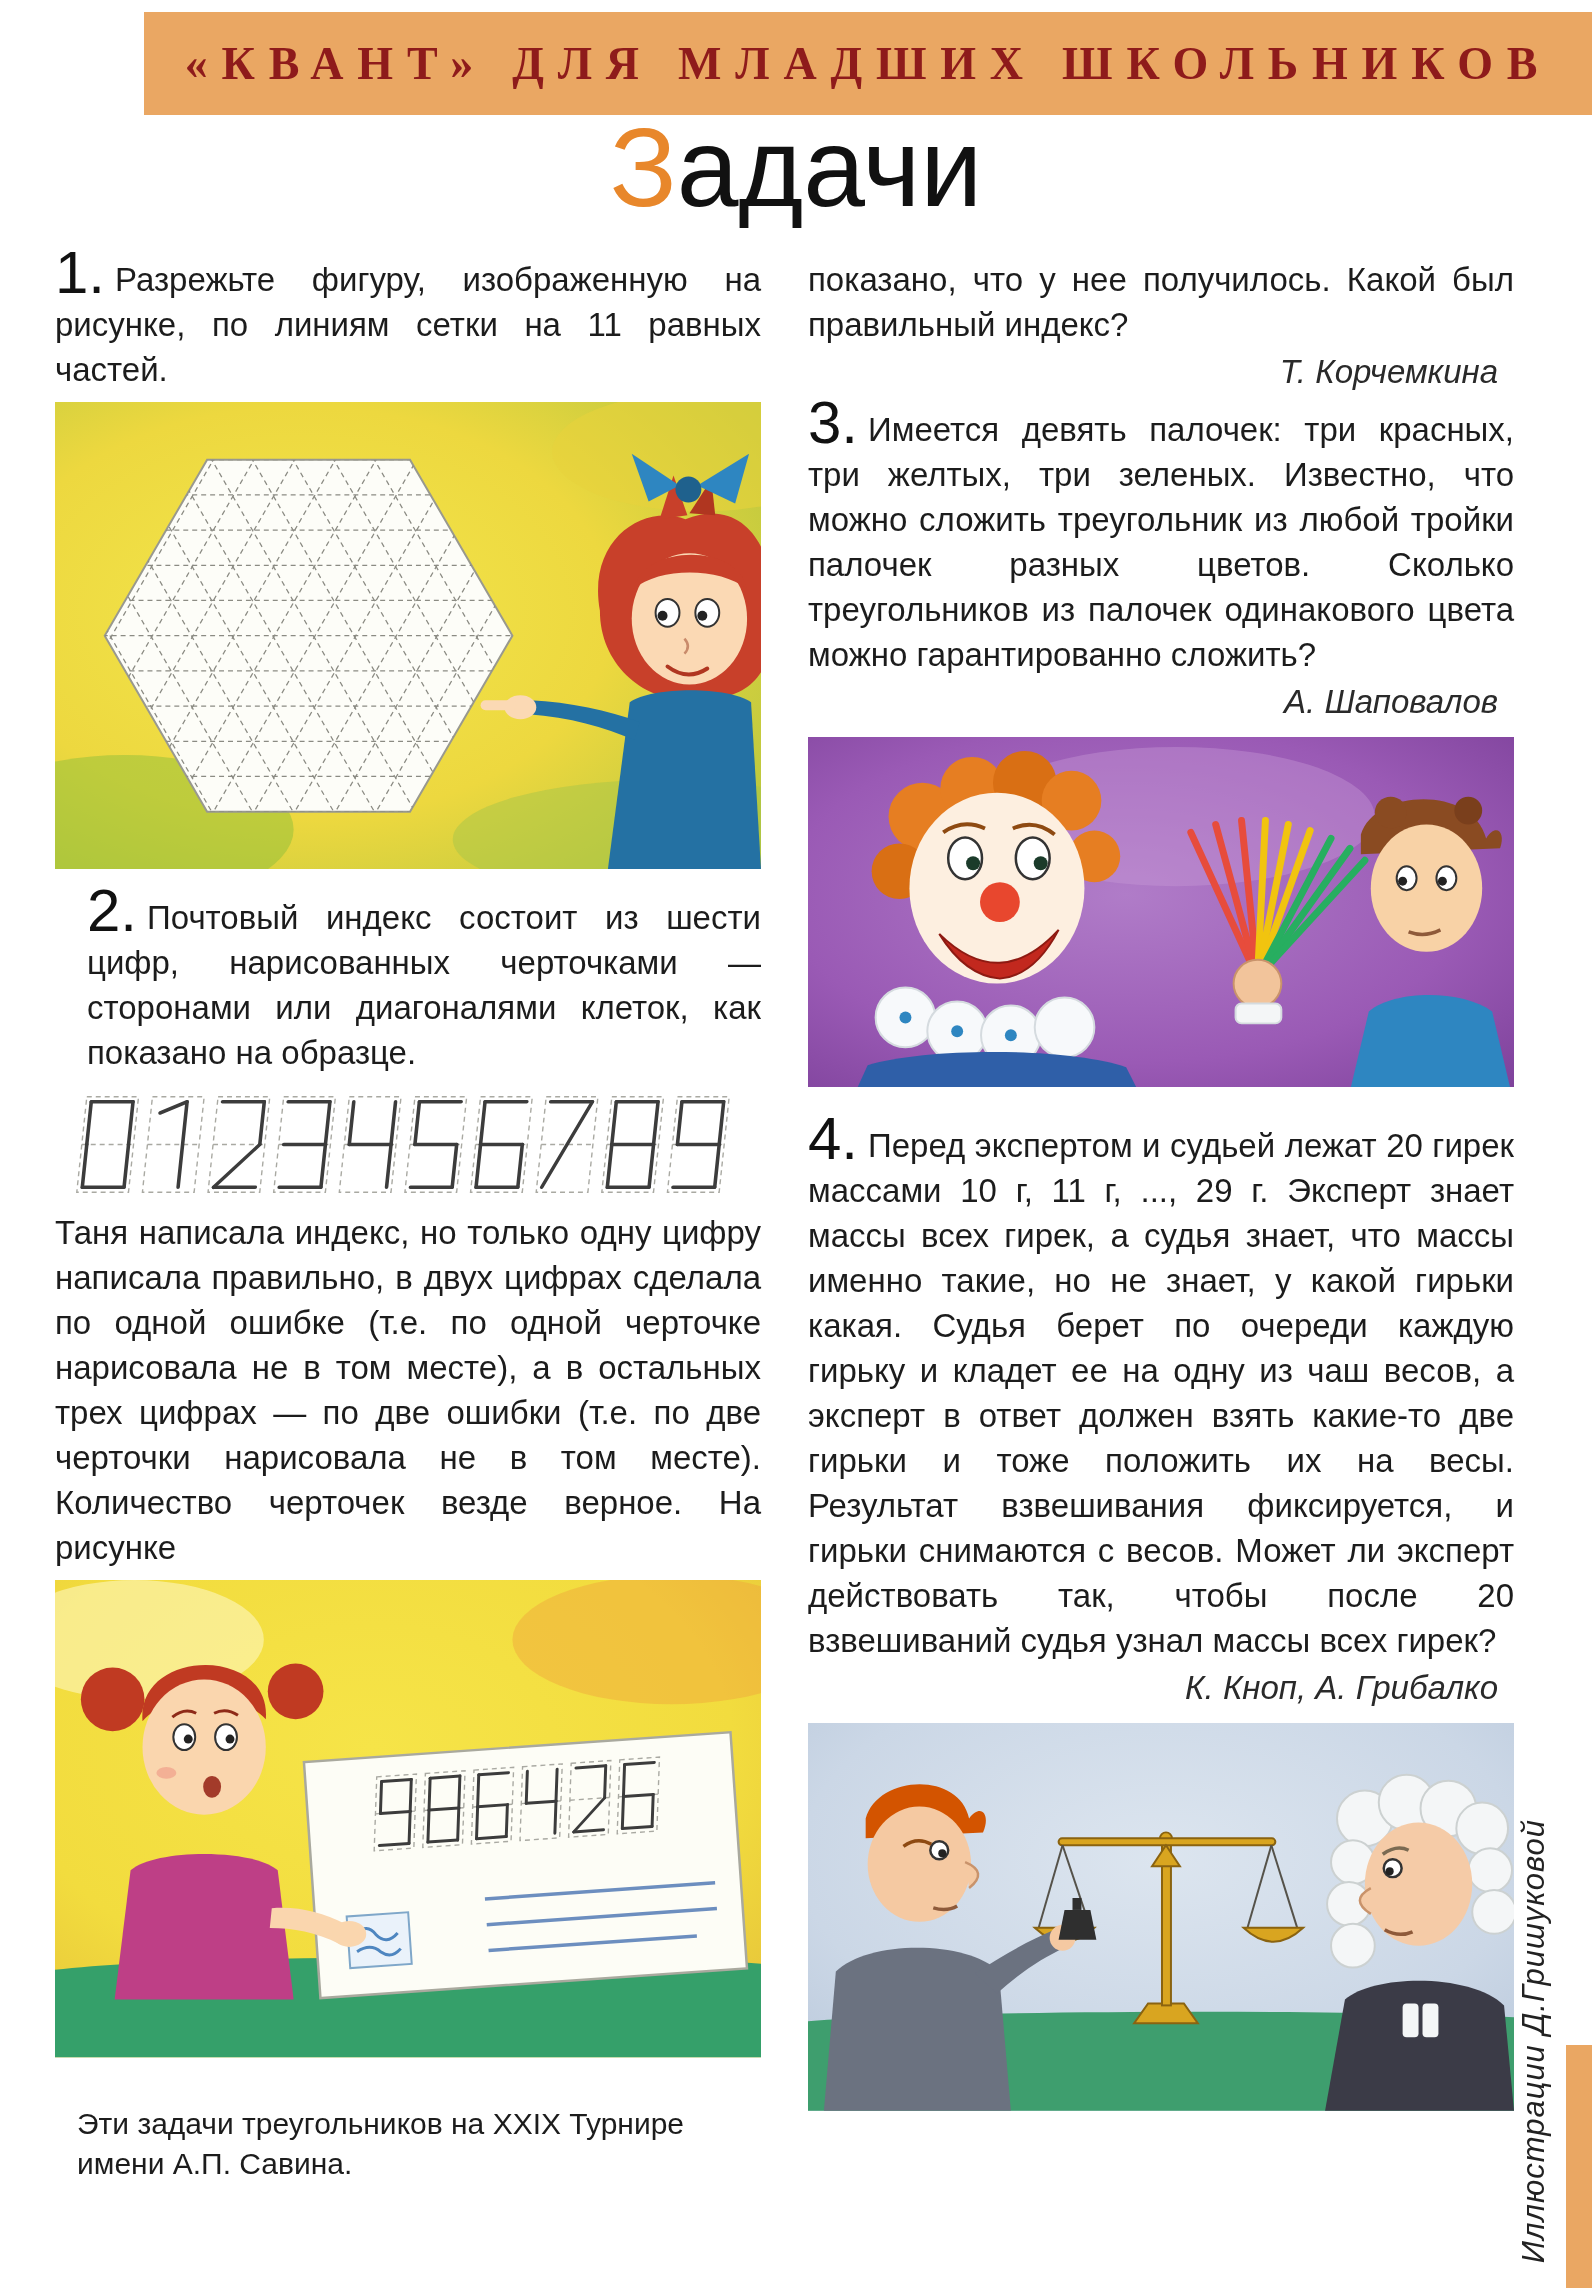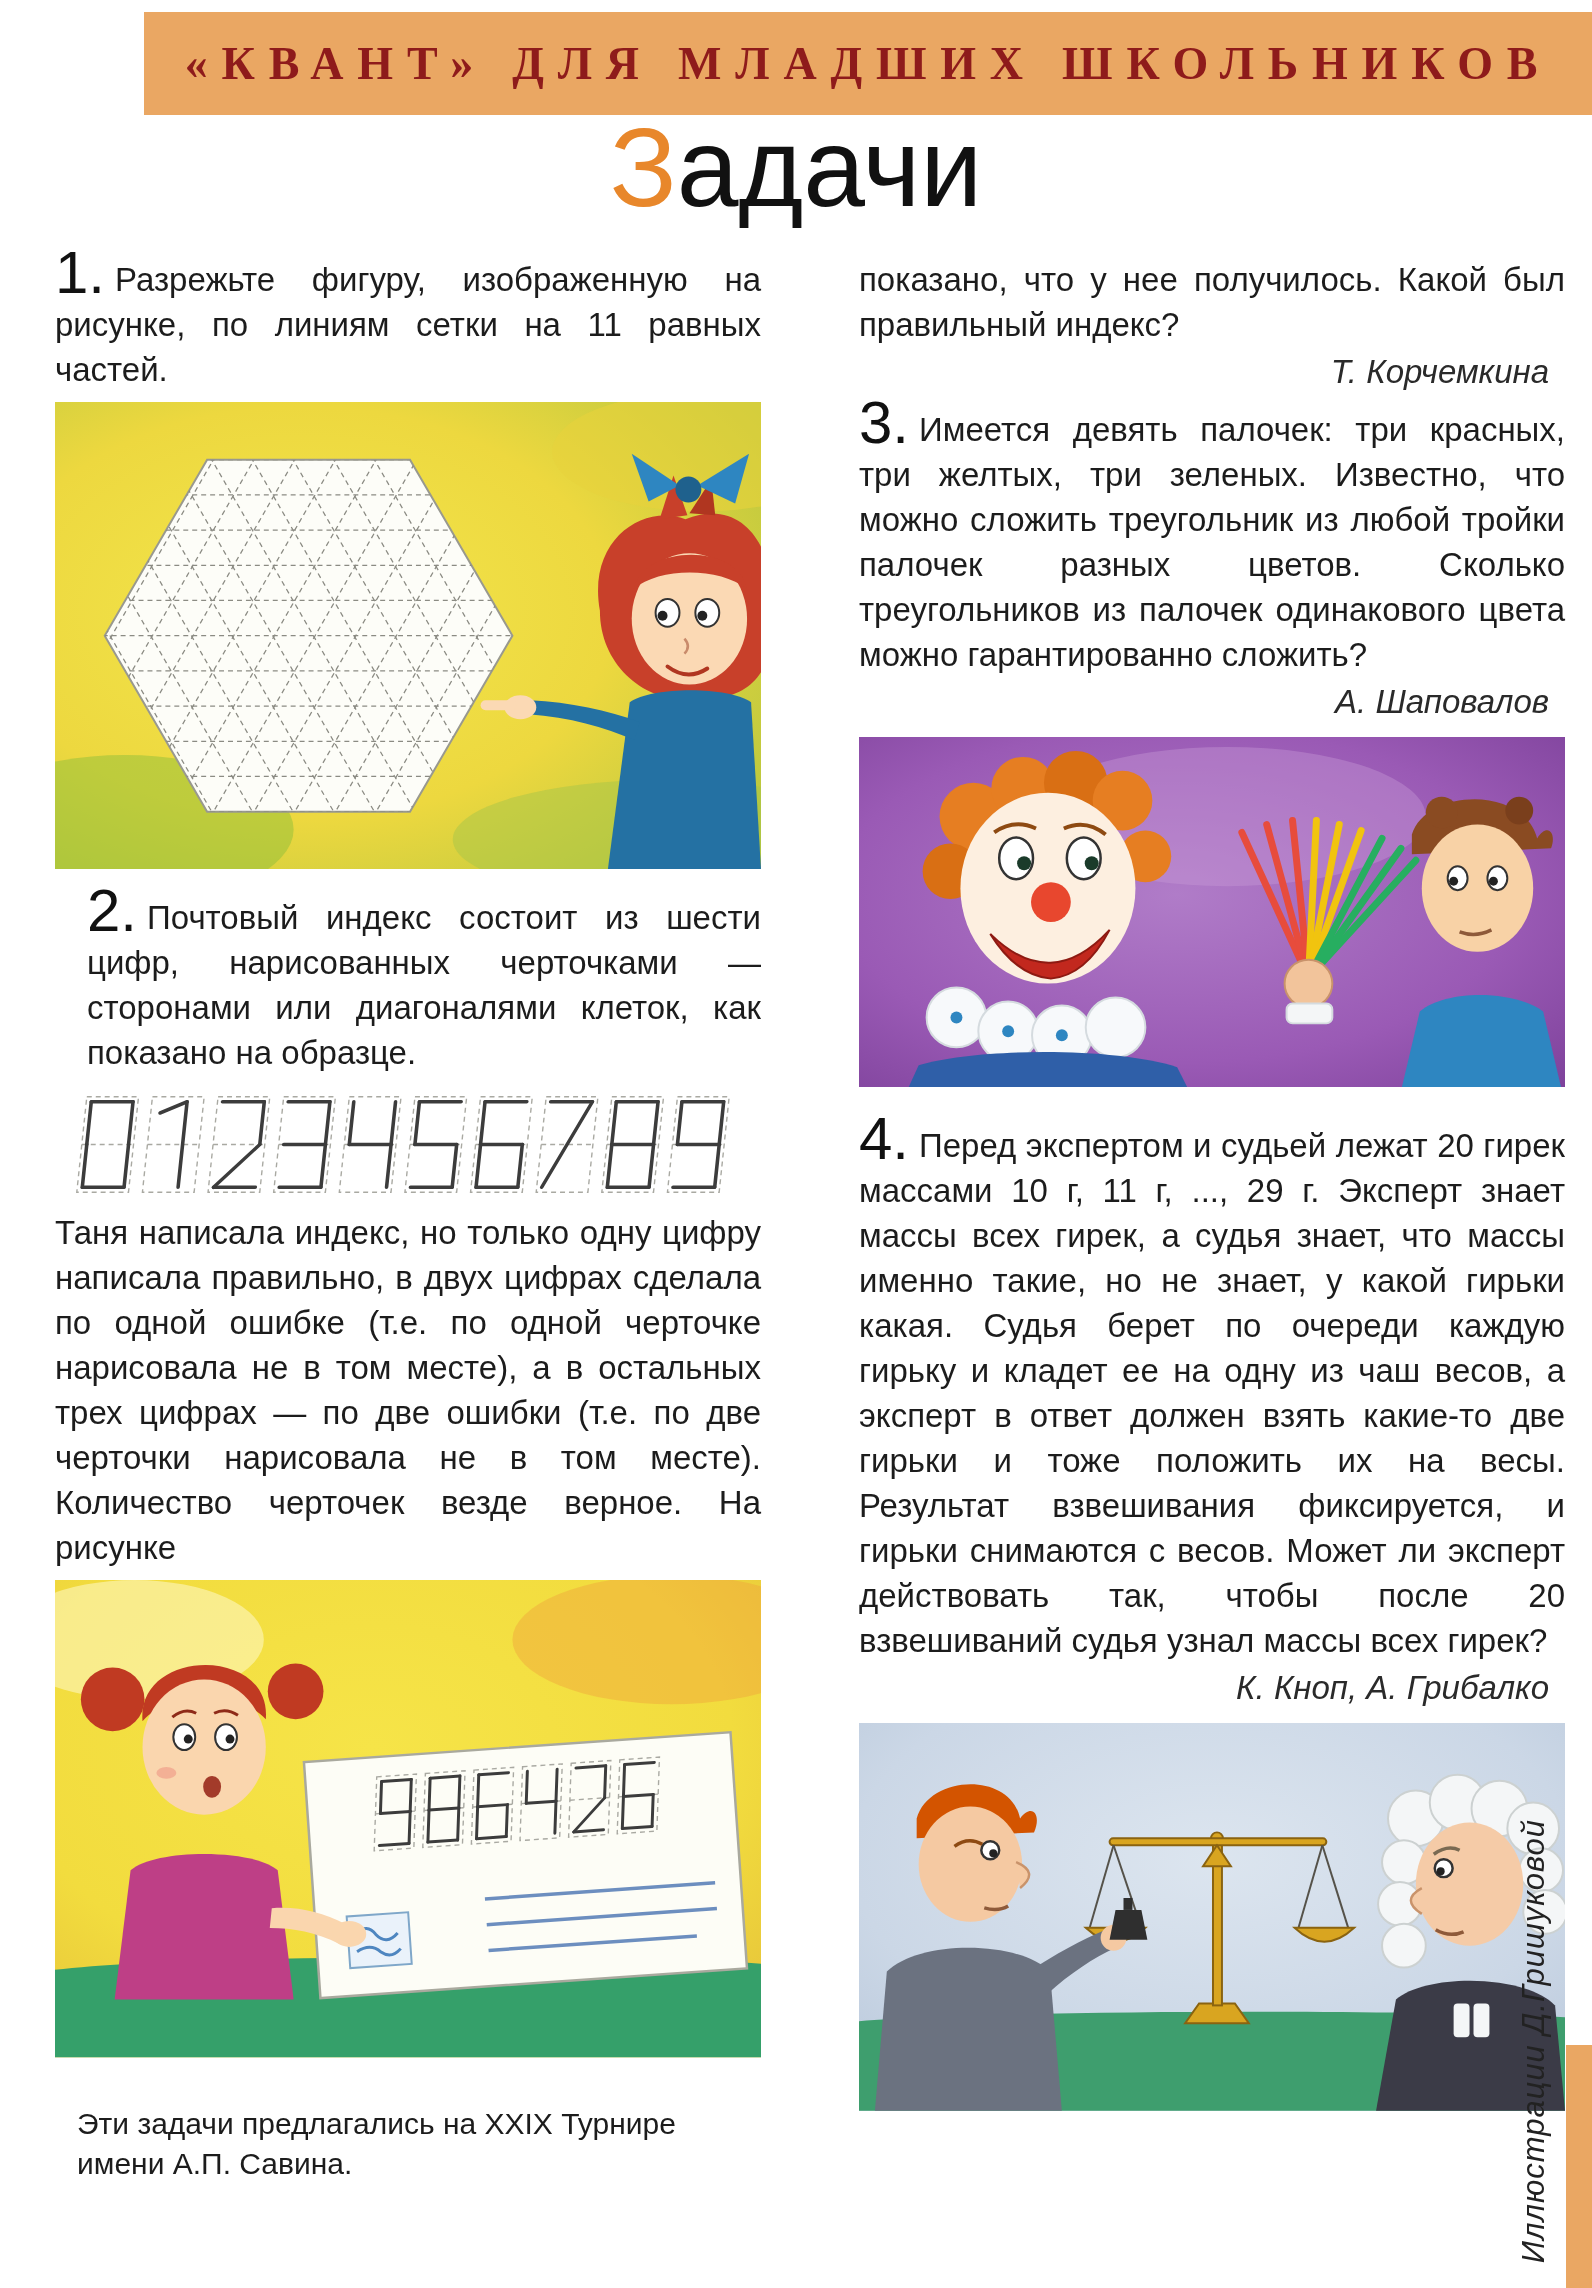--- a/index.html
+++ b/index.html
@@ -16,21 +16,21 @@
     font-family:"Liberation Serif","DejaVu Serif",serif;font-weight:700;
     font-size:46px;letter-spacing:0.30em;color:#8E1B1B;white-space:nowrap;
   }
   .title{
     position:absolute;top:107px;left:0;width:1592px;text-align:center;
     font-size:111px;font-weight:400;margin:0;line-height:1.1;color:#111;
   }
   .title .accent{color:#E8872B;}
   .cols{
     position:absolute;top:257px;left:55px;width:1488px;
-    display:flex;gap:98px;align-items:flex-start;
+    display:flex;gap:47px;align-items:flex-start;
   }
   .col{width:706px;}
   .prob{
     margin:0 0 6px 0;font-size:33px;line-height:1.364;text-align:justify;
     hyphens:auto;
   }
   .pnum{
     font-size:60px;line-height:0;vertical-align:-2px;margin-right:10px;color:#111;
   }
   .author{
@@ -342,21 +342,21 @@
           <g stroke="#6C8EBF" stroke-width="3.5">
             <line x1="430" y1="318" x2="662" y2="318"></line>
             <line x1="430" y1="344" x2="662" y2="344"></line>
             <line x1="430" y1="370" x2="640" y2="370"></line>
           </g>
         </g>
         <path d="M218,330 C245,328 268,334 292,346 L286,366 C262,354 240,350 216,350 Z" fill="#FAD6AE"></path>
         <ellipse cx="296" cy="356" rx="17" ry="13" fill="#FAD6AE"></ellipse>
       </svg>
 
-      <p class="footnote">Эти задачи предлагались на XXIX Турнире имени А.П. Савина.</p>
+      <p class="footnote">Эти задачи треугольников на XXIX Турнире имени А.П. Савина.</p>
     </div>
 
     <div class="col">
 
       <p class="prob">показано, что у нее получилось. Какой был правильный индекс?</p>
       <p class="author">Т. Корчемкина</p>
 
       <p class="prob"><span class="pnum">3.</span><span>Имеется девять палочек: три красных, три желтых, три зеленых. Известно, что можно сложить треугольник из любой тройки палочек разных цветов. Сколько треугольников из палочек одинакового цвета можно гарантированно сложить?</span></p>
       <p class="author">А. Шаповалов</p>
 

